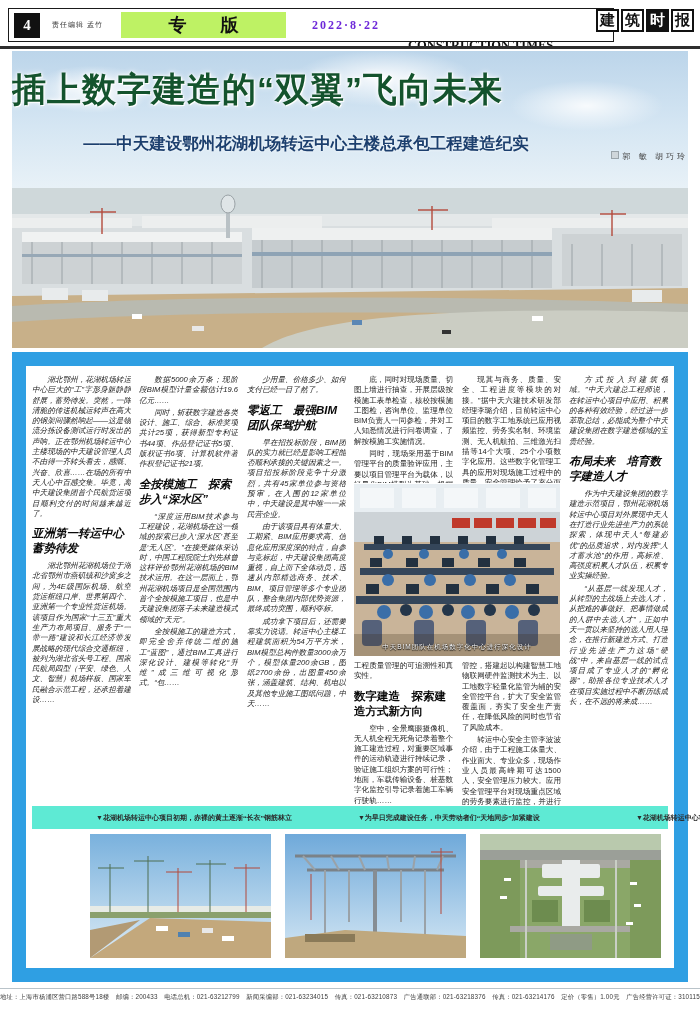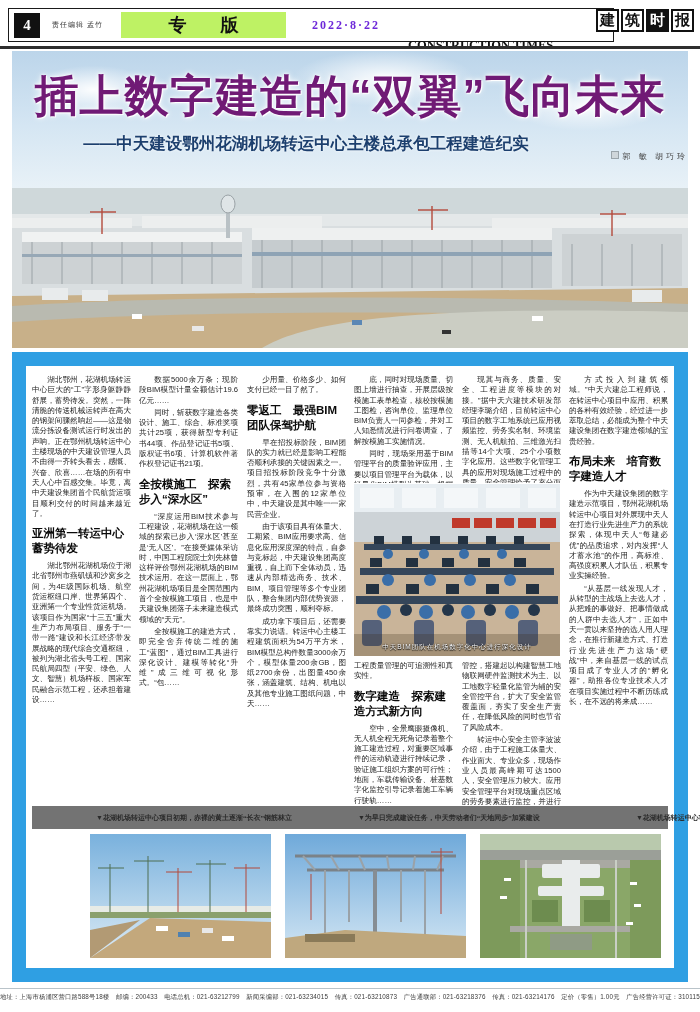--- a/index.html
+++ b/index.html
@@ -23,42 +23,42 @@
   .toprule{position:absolute;left:0;top:46px;width:700px;height:3px;background:#2e2e2e;}
 
   
   .hero{position:absolute;left:12px;top:51px;width:676px;height:297px;overflow:hidden;}
   .sky{position:absolute;left:0;top:0;width:676px;height:137px;
       background:
         radial-gradient(90px 34px at 12% 28%,rgba(255,255,255,.95),rgba(255,255,255,0) 70%),
         radial-gradient(130px 40px at 55% 20%,rgba(255,255,255,.9),rgba(255,255,255,0) 70%),
         radial-gradient(110px 36px at 85% 40%,rgba(255,255,255,.85),rgba(255,255,255,0) 70%),
         linear-gradient(180deg,#bcd5ea 0%,#d5e6f3 55%,#e8f1f7 100%);}
-  .headline{position:absolute;left:0;top:16px;width:676px;text-align:center;font-weight:900;font-size:44px;
-      color:#701a75;letter-spacing:1px;text-shadow:0 0 3px #fff,0 0 6px #fff,1px 1px 0 #fff;white-space:nowrap;}
+  .headline{position:absolute;left:0;top:16px;width:676px;text-align:left;font-weight:900;font-size:34px;
+      color:#14532d;letter-spacing:1px;text-shadow:0 0 3px #fff,0 0 6px #fff,1px 1px 0 #fff;white-space:nowrap;}
   .subtitle{position:absolute;left:0;top:82px;width:588px;text-align:center;font-weight:bold;font-size:16.5px;
       color:#1c3f6e;text-shadow:0 0 3px #fff;white-space:nowrap;}
   .byline{position:absolute;left:0;top:100px;width:676px;text-align:right;font-size:8px;color:#444;letter-spacing:3px;}
   .byline .bybox{display:inline-block;width:6px;height:6px;background:#cfd6da;border:1px solid #9aa4aa;margin-right:4px;}
   .photo-hero{position:absolute;left:0;top:137px;width:676px;height:160px;}
 
   
   .frame{position:absolute;left:12px;top:352px;width:676px;height:630px;box-sizing:border-box;
       border:14px solid #2f9fe3;background:#fff;}
   .body-text{position:absolute;left:6px;top:9px;width:636px;height:431px;overflow:hidden;}
-  .col{position:absolute;top:0;width:99px;height:431px;overflow:hidden;}
+  .col{position:absolute;top:0;width:99px;height:431px;overflow:hidden;font-style:italic;}
   .colpart{position:absolute;width:99px;overflow:hidden;}
   .para{margin:0 0 2px 0;font-size:7.6px;line-height:10.3px;text-align:justify;text-indent:2em;color:#1d1d1d;}
   .subhead{margin:7px 0 5px 0;font-size:11.5px;line-height:15px;font-weight:bold;color:#0a0a0a;}
   .photo-mid{position:absolute;left:322px;top:109px;width:206px;height:172px;overflow:hidden;}
   .midcap{position:absolute;left:0;bottom:4px;width:100%;text-align:center;font-size:6.5px;color:#fff;
       text-shadow:0 0 2px #000,0 1px 1px #000;letter-spacing:1px;}
 
   
-  .caption-strip{position:absolute;left:6px;top:440px;width:636px;height:23px;background:#737373;
+  .caption-strip{position:absolute;left:6px;top:440px;width:636px;height:23px;background:#5eead4;
       display:flex;align-items:center;}
   .pcap{font:bold 7px "Liberation Serif",serif;color:#2a2a2a;white-space:nowrap;}
   .pcap.c1{margin-left:64px;}
   .pcap.c2{margin-left:66px;}
   .pcap.c3{margin-left:96px;}
   .photos-row{position:absolute;left:64px;top:468px;width:572px;height:124px;display:flex;gap:14px;}
   .bphoto{width:181px;height:124px;overflow:hidden;background:#9abbd0;}
 
   
   .footrule{position:absolute;left:0;top:988px;width:700px;height:1px;background:#b9c3c9;}

